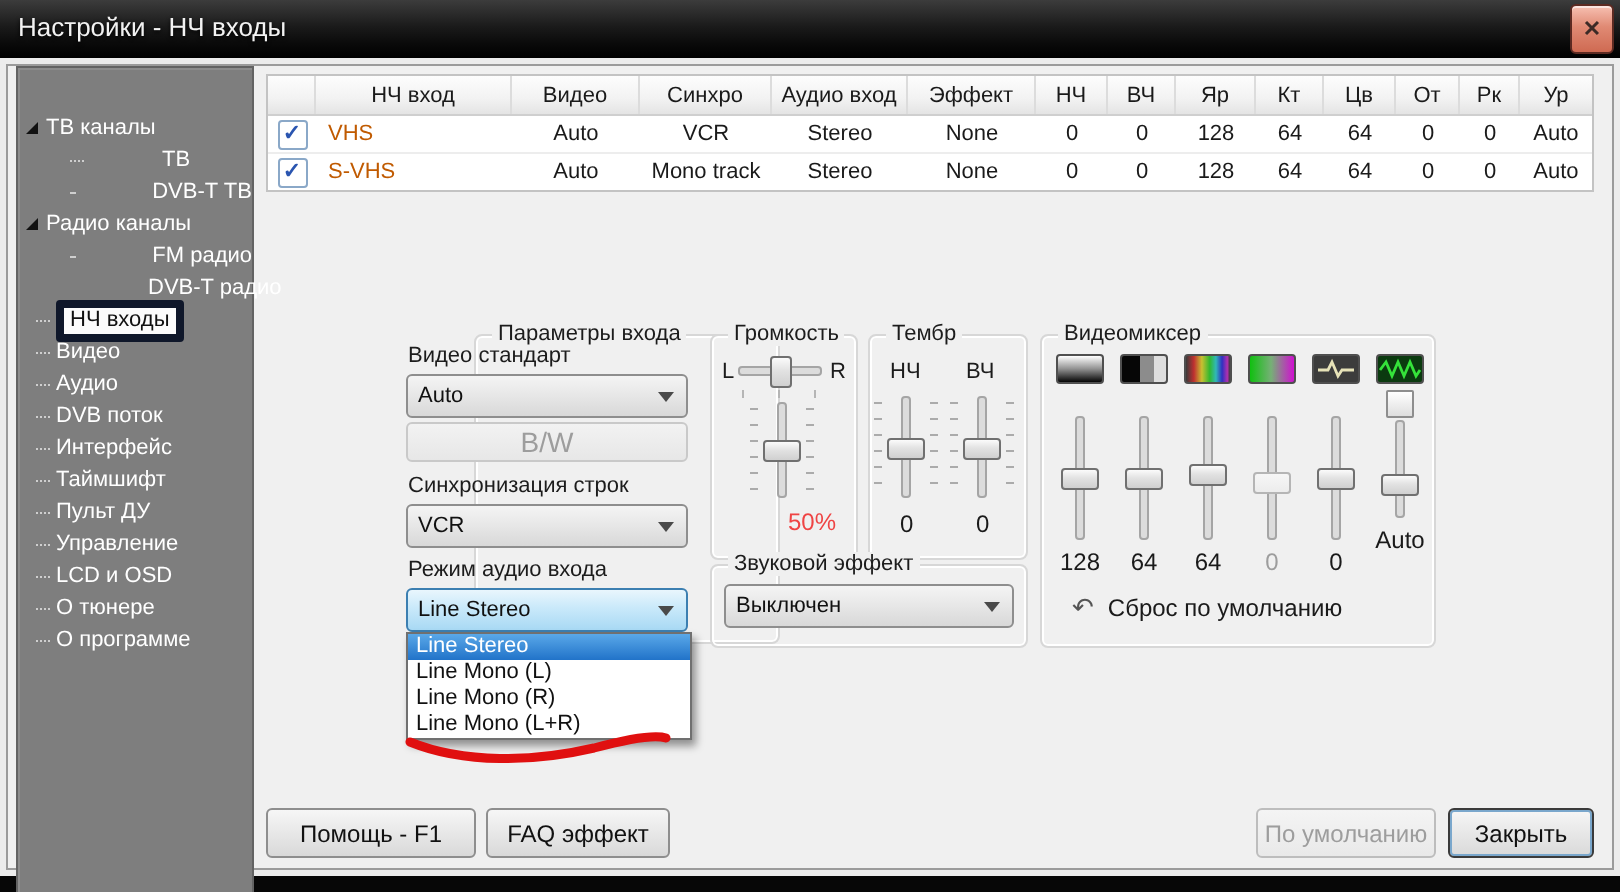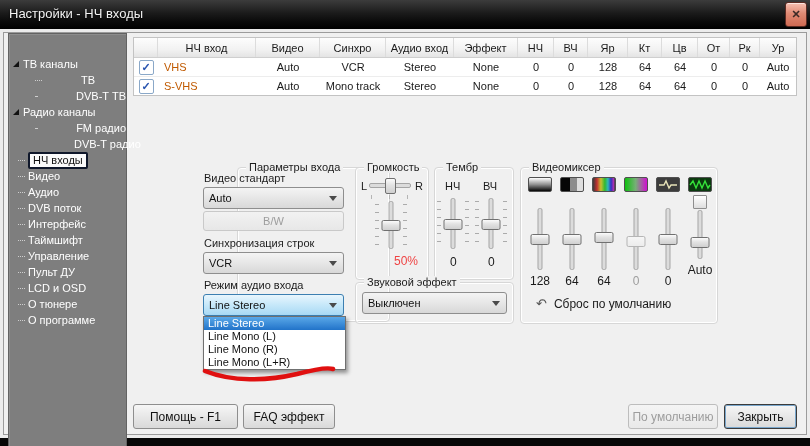--- a/index.html
+++ b/index.html
@@ -16,21 +16,21 @@
     border:3px solid #ececec;box-shadow:inset 0 0 0 1px #9b9b9b;}
   
   .sidebar{position:absolute;left:8px;top:33px;width:117px;height:399px;background:#7e7e7e;
     border:1px solid #636363;box-shadow:inset 1px 1px 0 #8d8d8d;font-size:11px;color:#fff;}
   .ti{height:16px;line-height:16px;white-space:nowrap;display:flex;align-items:center;cursor:default;}
   .ti .dash{display:inline-block;width:7px;height:0;border-top:1px dotted #cfcfcf;margin:0 3px 0 0;}
   .ti.lvl0{padding-left:14px;}
   .ti.lvl1{padding-left:26px;gap:36px;}
   .ti.parent{padding-left:4px;}
   .exp{width:0;height:0;border-bottom:6px solid #111;border-left:6px solid transparent;margin-right:4px;}
-  .ti.sel .lbl{background:#fbfbfb;color:#111;border:2px solid #0f172a;border-radius:2px;padding:0 3px;line-height:13px;}
+  .ti.sel .lbl{background:#fbfbfb;color:#111;border:4px solid #0f172a;border-radius:2px;padding:0 3px;line-height:13px;}
   
   .tbl{position:absolute;left:133px;top:37px;width:662px;background:#fff;border:1px solid #c3c3c3;font-size:11px;}
   .trow,.thead{display:grid;grid-template-columns:24px 98px 64px 66px 68px 64px 36px 34px 40px 34px 36px 32px 30px 1fr;}
   .thead{height:19px;background:linear-gradient(#fdfdfd,#f2f2f2 60%,#e4e4e4);border-bottom:1px solid #cfcfcf;}
   .th{display:flex;align-items:center;justify-content:center;border-right:1px solid #dcdcdc;color:#1a1a1a;}
   .th:last-child{border-right:none;}
   .trow{height:18px;border-bottom:1px solid #ededed;background:#fff;}
   .trow:last-child{border-bottom:none;}
   .td{display:flex;align-items:center;justify-content:center;color:#1a1a1a;}
   .td.name{justify-content:flex-start;padding-left:6px;color:#c05a00;}
@@ -44,21 +44,21 @@
   .combo{position:absolute;height:20px;border:1px solid #8e8e8e;border-radius:3px;
     background:linear-gradient(#f4f4f4,#e8e8e8 45%,#d8d8d8);display:flex;align-items:center;cursor:default;}
   .combo .cv{flex:1;padding-left:5px;font-size:11px;color:#111;}
   .combo .arr{width:0;height:0;border-left:4px solid transparent;border-right:4px solid transparent;border-top:5px solid #4a4a4a;margin-right:6px;}
   .combo.focus{background:linear-gradient(#e9f6fd,#c9e9fa 45%,#a8d9f4);border-color:#3c7fb1;}
   .btn{border:1px solid #8e8e8e;border-radius:3px;background:linear-gradient(#f6f6f6,#e9e9e9 45%,#d9d9d9);
     font-size:12px;color:#111;display:flex;align-items:center;justify-content:center;cursor:default;}
   .btn.dis{color:#9d9d9d;border-color:#bdbdbd;background:linear-gradient(#f4f4f4,#e9e9e9);}
   .btn.def{border-color:#3b3b3b;box-shadow:0 0 0 1px #7aa7cc inset;}
   .bw{position:absolute;height:18px;border:1px solid #c9c9c9;border-radius:3px;background:linear-gradient(#f2f2f2,#e7e7e7);
-    color:#9d9d9d;font-size:11px;display:flex;align-items:center;justify-content:center;}
+    color:#9d9d9d;font-size:14px;display:flex;align-items:center;justify-content:center;}
   
   .ddl{position:absolute;left:203px;top:316px;width:141px;background:#fff;border:1px solid #707070;
     box-shadow:2px 3px 4px rgba(0,0,0,.4);font-size:11px;z-index:30;}
   .ddi{height:13px;line-height:13px;padding-left:4px;color:#111;white-space:nowrap;}
   .ddi.hl{background:linear-gradient(#5aa8e8,#2173c9);color:#fff;}
   
   .vsl{position:relative;}
   .vtrack{position:absolute;left:50%;top:0;bottom:0;width:3px;transform:translateX(-50%);
     background:#dcdcdc;border:1px solid #a5a5a5;border-radius:2px;}
   .vthumb{position:absolute;left:50%;transform:translateX(-50%);width:17px;height:9px;
@@ -150,25 +150,25 @@
     <div class="ti lvl0" style="padding-left:9px;">
         <span class="dash"></span>
         <span class="lbl">Интерфейс</span>
       </div>
     <div class="ti lvl0" style="padding-left:9px;">
         <span class="dash"></span>
         <span class="lbl">Таймшифт</span>
       </div>
     <div class="ti lvl0" style="padding-left:9px;">
         <span class="dash"></span>
+        <span class="lbl">Пульт ДУ</span>
+      </div>
+    <div class="ti lvl0" style="padding-left:9px;">
+        <span class="dash"></span>
         <span class="lbl">Управление</span>
-      </div>
-    <div class="ti lvl0" style="padding-left:9px;">
-        <span class="dash"></span>
-        <span class="lbl">Пульт ДУ</span>
       </div>
     <div class="ti lvl0" style="padding-left:9px;">
         <span class="dash"></span>
         <span class="lbl">LCD и OSD</span>
       </div>
     <div class="ti lvl0" style="padding-left:9px;">
         <span class="dash"></span>
         <span class="lbl">О тюнере</span>
       </div>
     <div class="ti lvl0" style="padding-left:9px;">

